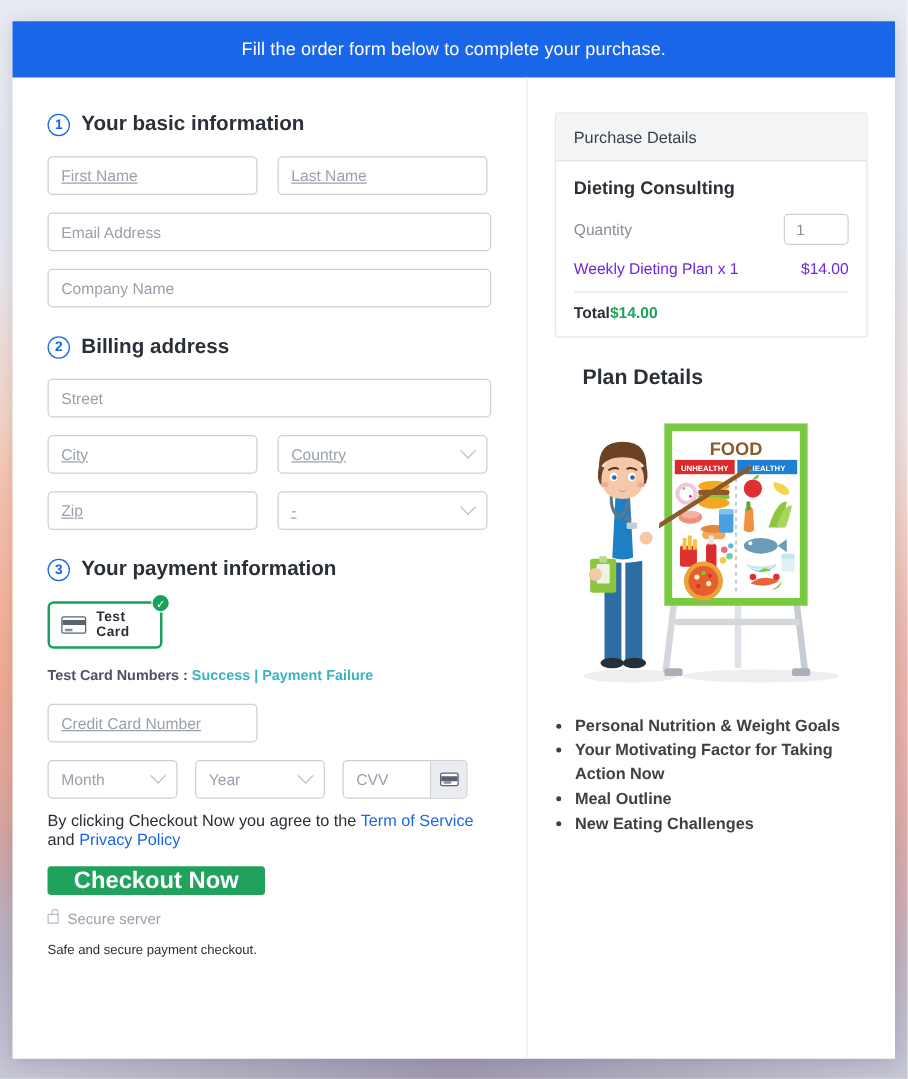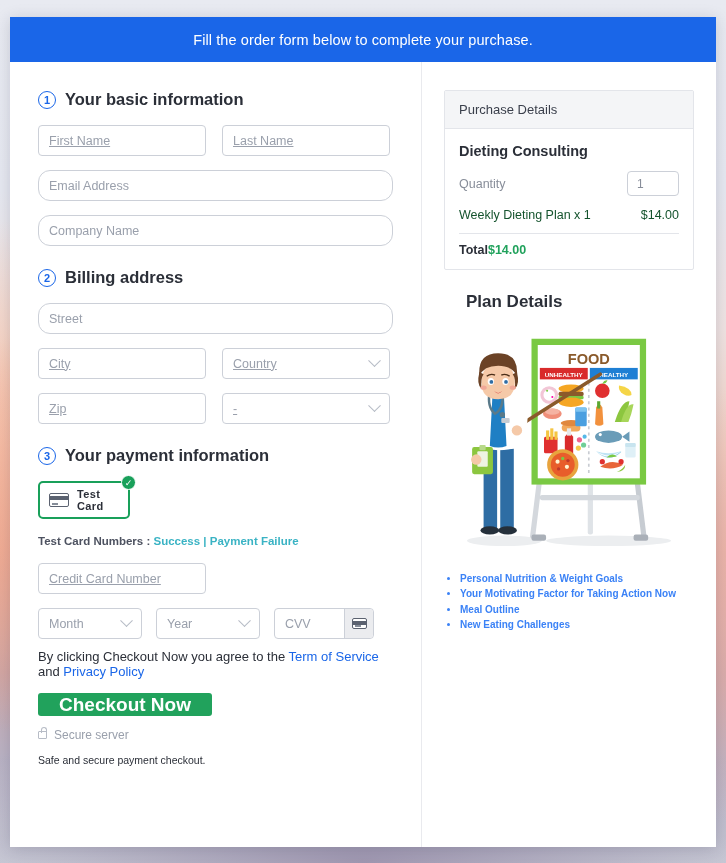--- a/index.html
+++ b/index.html
@@ -78,21 +78,21 @@
     border: 1px solid #ccd0d8;
     border-radius: 4px;
     background: #fff;
     display: flex; align-items: center;
     padding: 0 10px;
     font-size: 12.5px;
     color: #9aa0ac;
     position: relative;
   }
   .fld.half { width: 168px; flex: 0 0 168px; text-decoration: underline; }
-  .fld.full { width: 100%; border-radius: 12px; }
+  .fld.full { width: 100%; }
   .sel { justify-content: space-between; }
   .chev {
     width: 9px; height: 9px;
     border-right: 1.4px solid #b7bcc6;
     border-bottom: 1.4px solid #b7bcc6;
     transform: rotate(45deg) translate(-2px,-2px);
     flex: 0 0 auto;
   }
 
   
@@ -194,38 +194,38 @@
   .pd-qty-label { font-size: 12.5px; color: #878d99; }
   .qty-box {
     width: 52px; height: 25px;
     border: 1px solid #ccd0d8; border-radius: 4px;
     display: flex; align-items: center;
     padding-left: 9px;
     font-size: 12px; color: #878d99;
   }
   .pd-line {
     display: flex; justify-content: space-between;
-    font-size: 12.5px; color: #14532d;
+    font-size: 12.5px; color: #6d28d9;
     padding-bottom: 11px;
     border-bottom: 1px solid #e3e5ea;
     margin-bottom: 9px;
   }
   .pd-total {
     display: flex; justify-content: flex-start;
     font-size: 12.5px; font-weight: bold; color: #2b2f38;
   }
   .pd-total .amt { color: #21a25c; }
 
   .plan-title {
     font-size: 17px; color: #2b2f38; font-weight: 600; margin-bottom: 8px; margin-left: 22px;
   }
   .illus { width: 100%; display: block; }
   .bullets {
     margin: 12px 0 0 0; padding: 0 0 0 16px;
-    font-size: 10px; font-weight: bold; color: #3b82f6;
+    font-size: 13px; font-weight: bold; color: #404040;
     line-height: 1.45;
   }
   .bullets li { margin-bottom: 1px; }
 </style>
 </head>
 <body>
 
 <div class="page">
   <div class="card">
 

